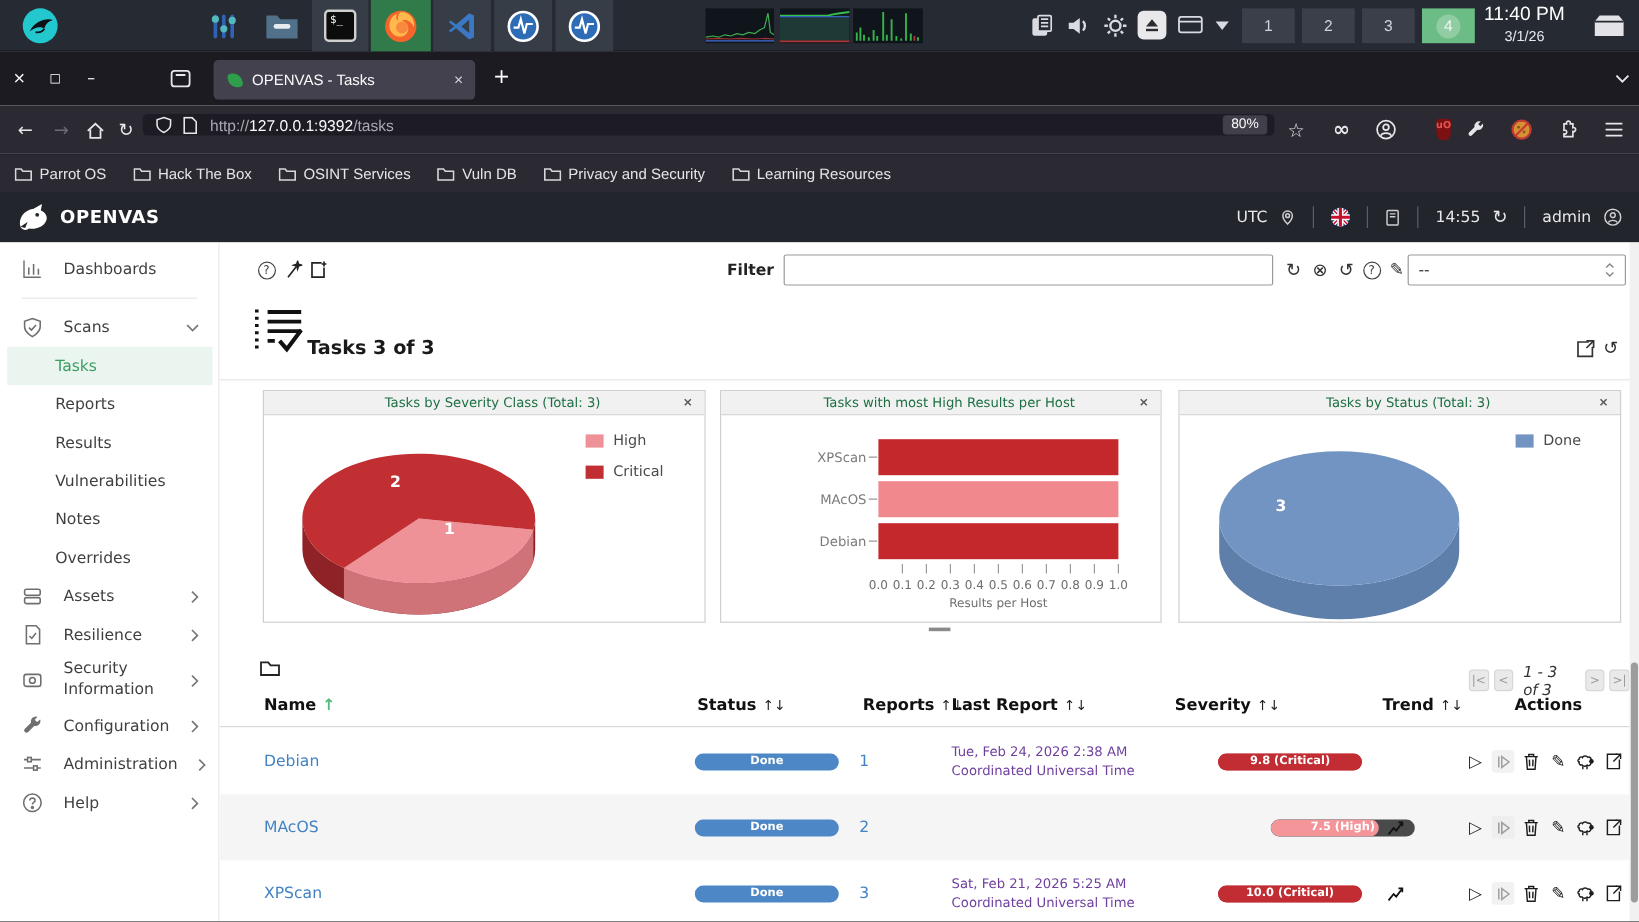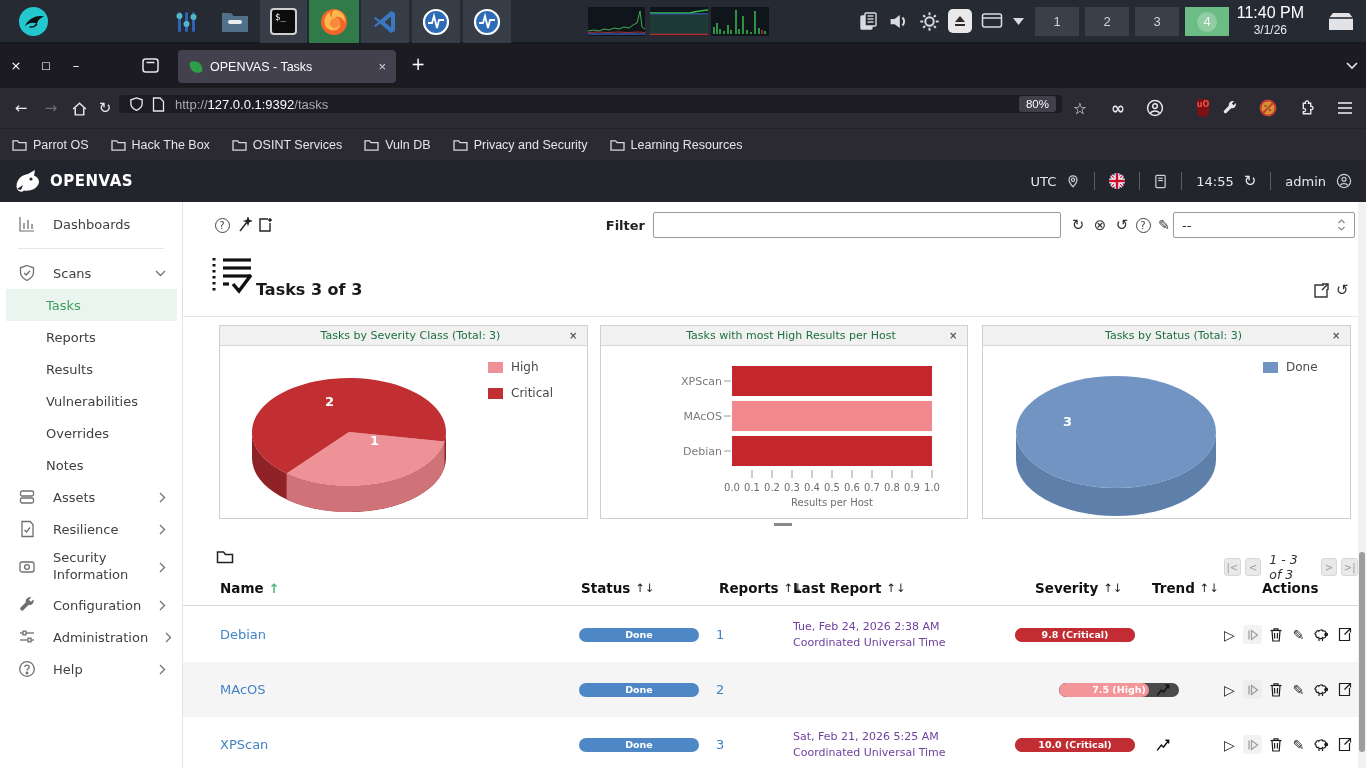--- a/index.html
+++ b/index.html
@@ -493,24 +493,24 @@
       <li class="ssub">
           <span>Reports</span>
         </li>
       <li class="ssub">
           <span>Results</span>
         </li>
       <li class="ssub">
           <span>Vulnerabilities</span>
         </li>
       <li class="ssub">
-          <span>Overrides</span>
+          <span>Notes</span>
         </li>
       <li class="ssub">
-          <span>Notes</span>
+          <span>Overrides</span>
         </li>
 
       <li class="sitem">
         <svg class="sicon" viewBox="0 0 18 18" fill="none" stroke="#6f6f70" stroke-width="1.3">
           <rect x="2.5" y="3" width="13" height="5" rx="1.5"></rect>
             <rect x="2.5" y="10" width="13" height="5" rx="1.5"></rect>
         </svg>
         <span>Assets</span>
         <span class="chev">
           <svg width="7" height="11" viewBox="0 0 7 11">
@@ -757,21 +757,21 @@
           <span class="sorticon">↑↓</span>
       </div>
       <div class="th" style="left:536px;">
         <span>Reports</span>
           <span class="sorticon">↑↓</span>
       </div>
       <div class="th" style="left:610px;">
         <span>Last Report</span>
           <span class="sorticon">↑↓</span>
       </div>
-      <div class="th" style="left:852px;">
+      <div class="th" style="left:796px;">
         <span>Severity</span>
           <span class="sorticon">↑↓</span>
       </div>
       <div class="th" style="left:969px;">
         <span>Trend</span>
           <span class="sorticon">↑↓</span>
       </div>
       <div class="th" style="left:1079px;">
         <span>Actions</span>
       </div>

